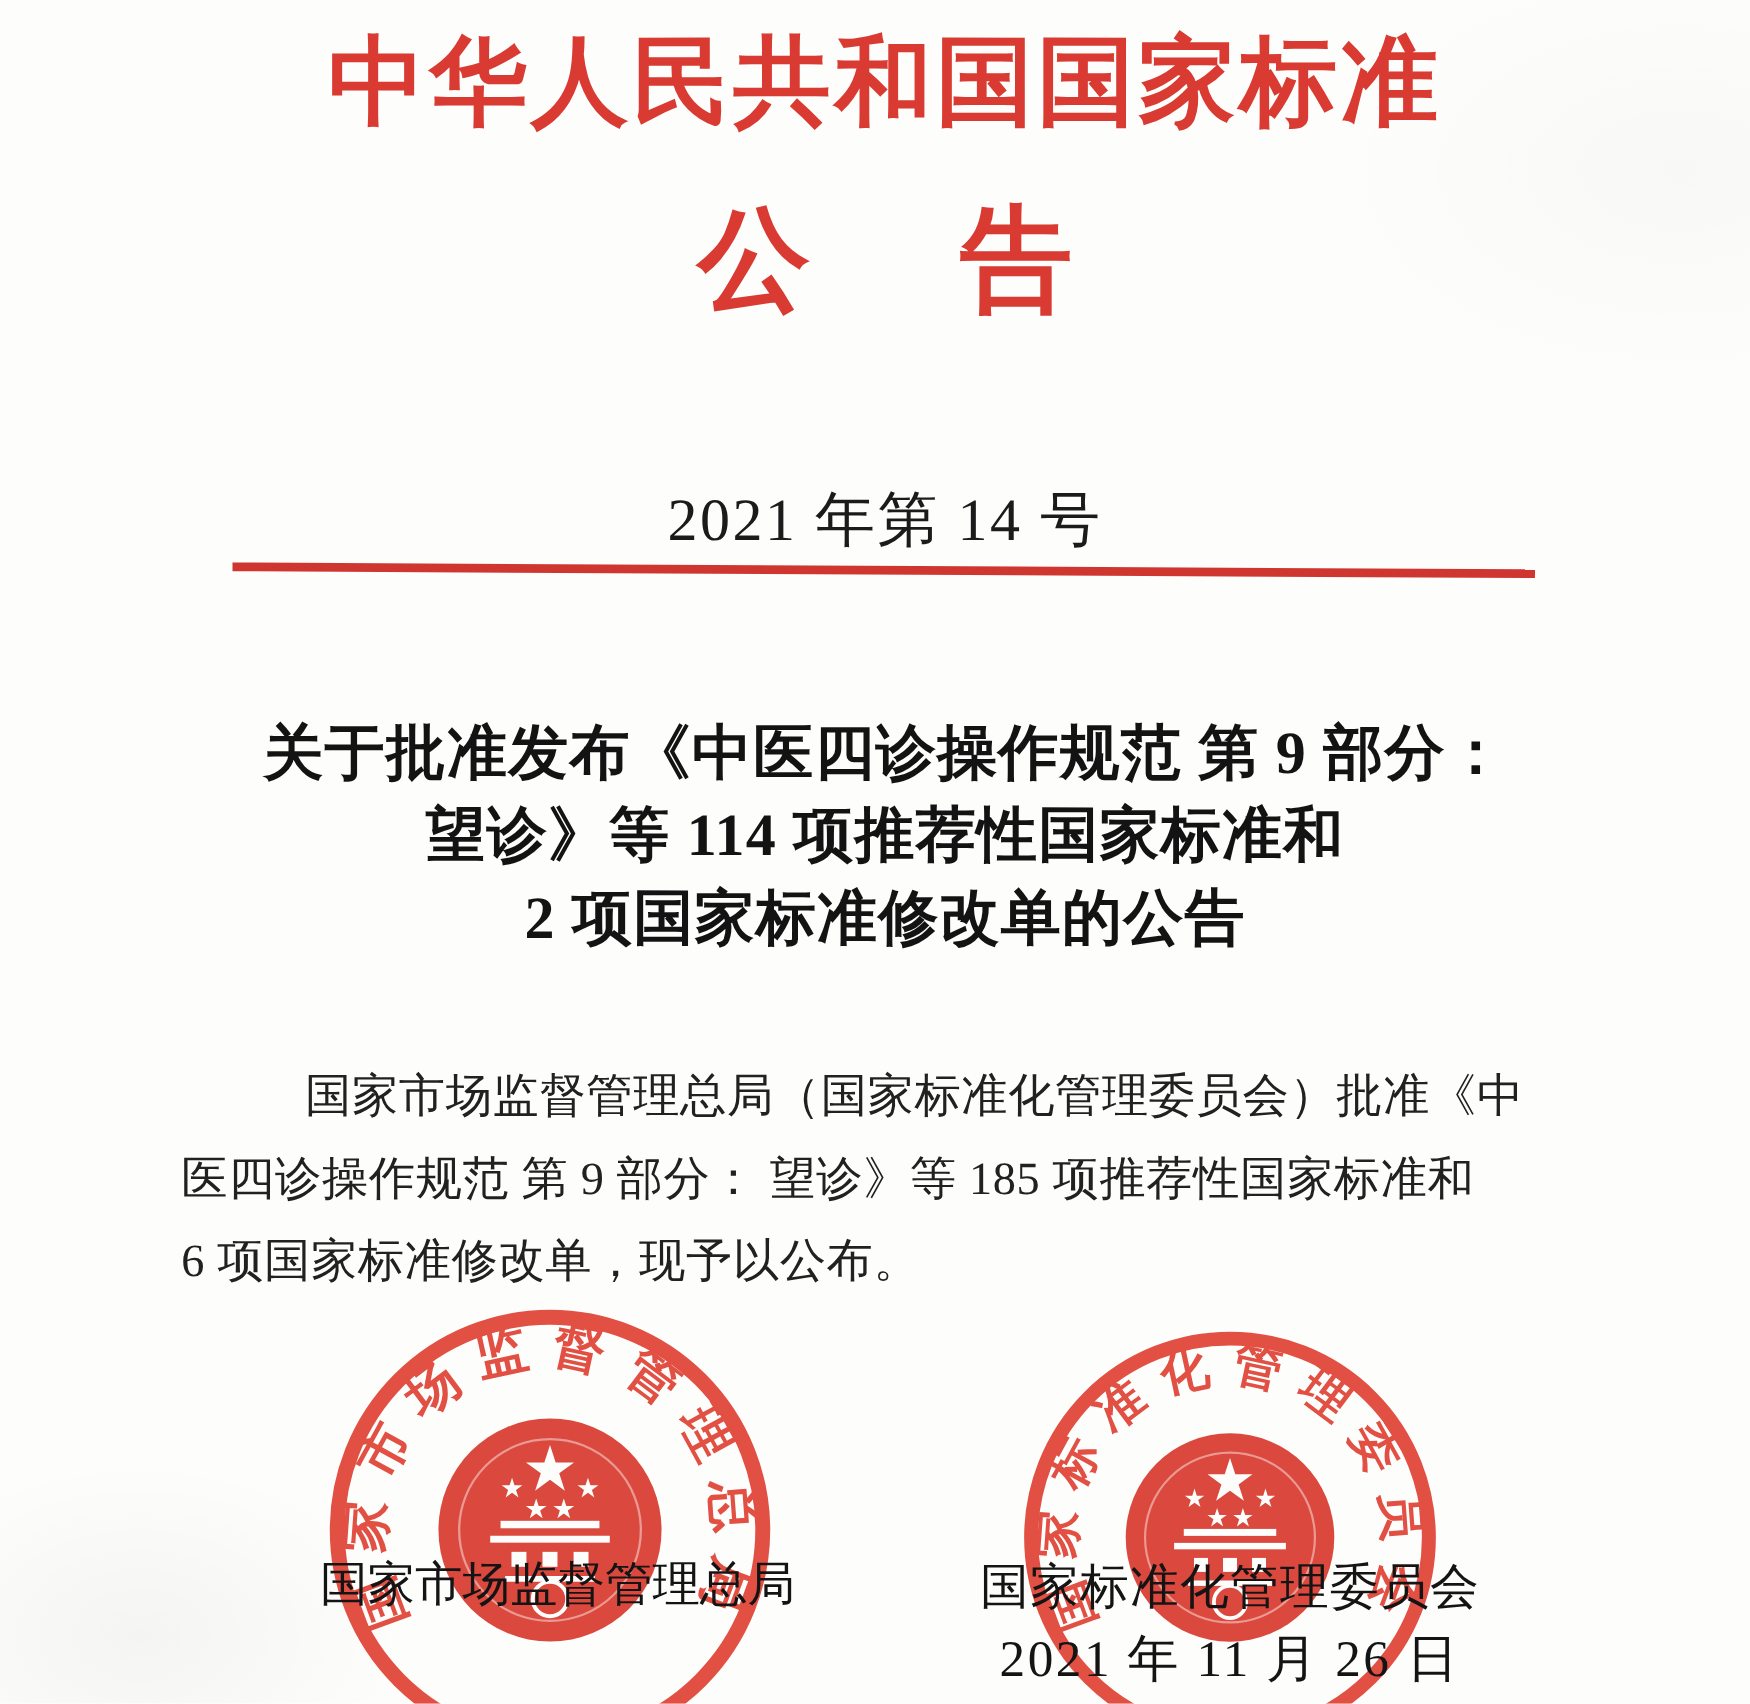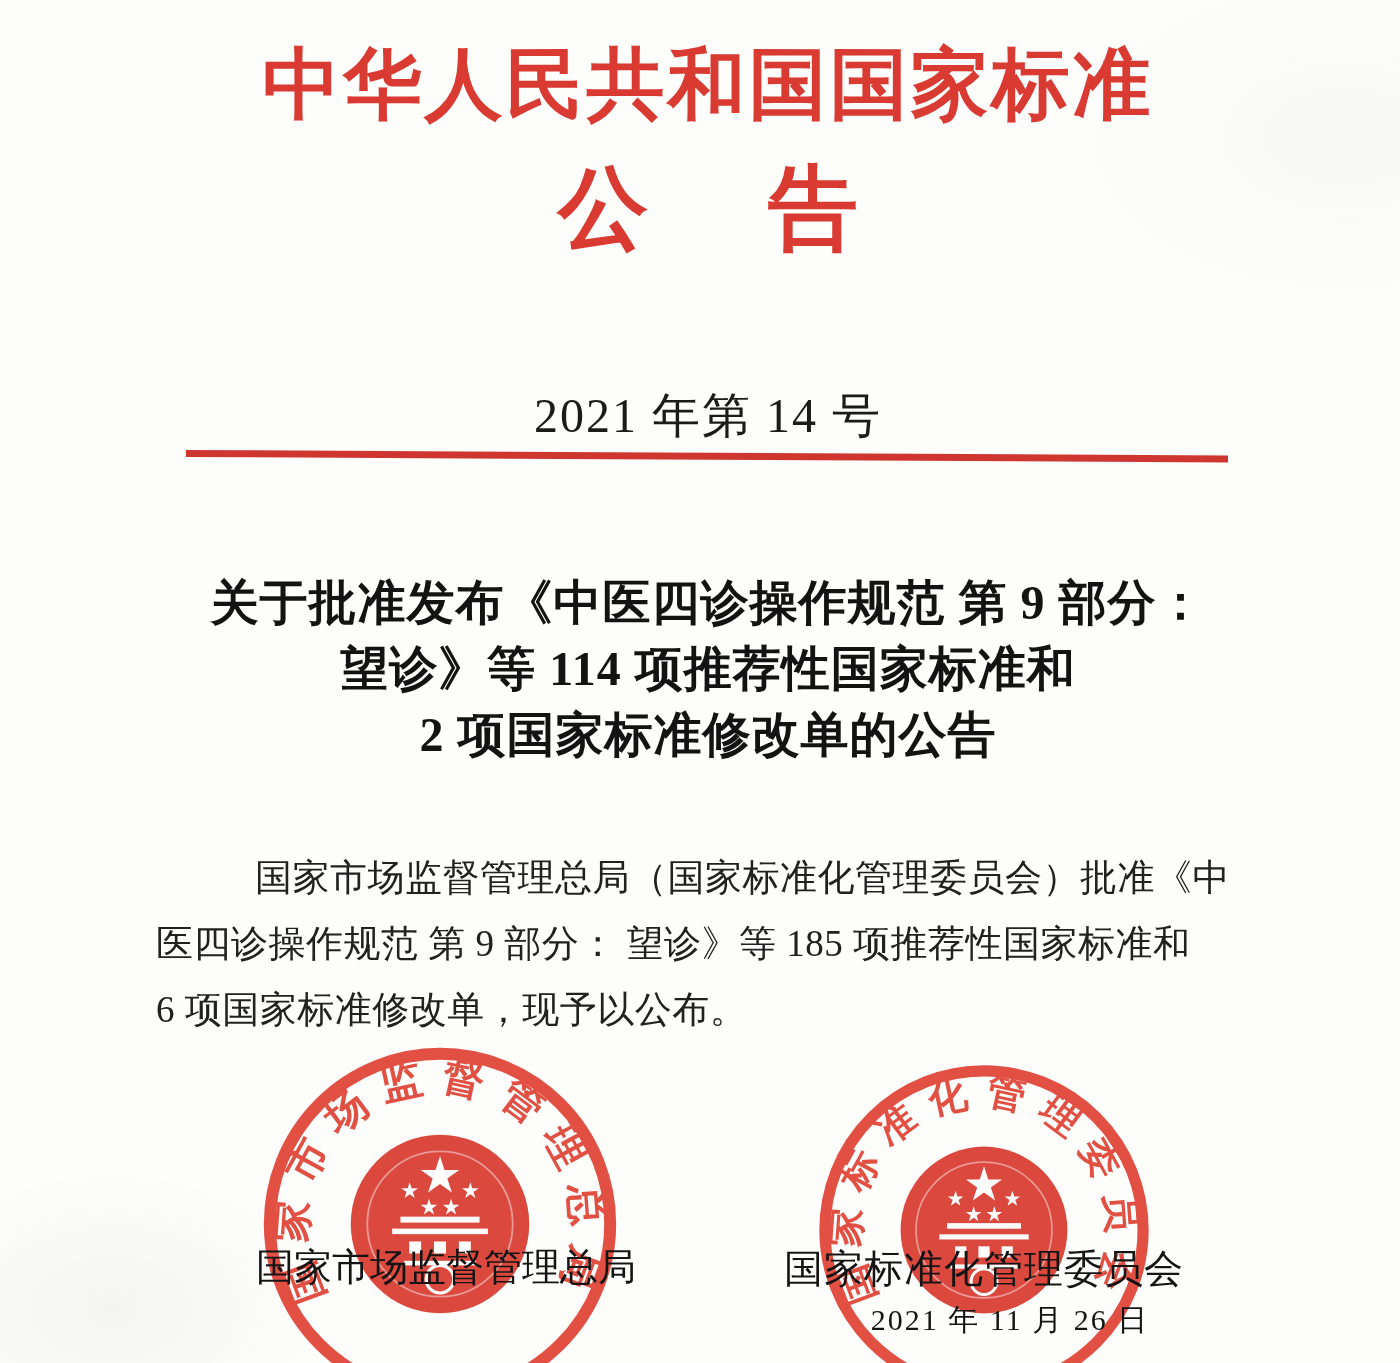--- a/index.html
+++ b/index.html
@@ -11,57 +11,57 @@
   .page{
     position:relative;width:1400px;height:1363px;overflow:hidden;
     background:#fdfdfc;
     background-image:
       radial-gradient(ellipse 300px 200px at 8% 96%, rgba(0,0,0,0.035), transparent 70%),
       radial-gradient(ellipse 400px 240px at 96% 10%, rgba(0,0,0,0.02), transparent 70%);
   }
   .center-col{position:absolute;left:153px;width:1110px;text-align:center;}
 
   .gazette-title{
-    top:42px;
+    top:23px;
     font-size:78px;font-weight:bold;color:#d93a31;
     letter-spacing:3px;line-height:1.1;white-space:nowrap;
   }
   .gazette-subtitle{
     top:162px;display:flex;justify-content:center;gap:120px;
     font-size:90px;font-weight:bold;color:#d93a31;line-height:1.05;
   }
   .issue-number{
     top:384px;font-size:48px;color:#1b1b1b;letter-spacing:2px;
   }
   .red-rule{
     position:absolute;left:186px;top:450px;width:1042px;height:7px;
     background:#cf3630;transform:rotate(0.3deg);transform-origin:left center;
   }
   .doc-title{
     top:570px;font-size:48px;font-weight:bold;color:#131313;
     line-height:66px;letter-spacing:1px;
   }
   .doc-body{
-    position:absolute;left:156px;top:845px;width:1122px;
+    position:absolute;left:145px;top:845px;width:1122px;
     font-size:37px;color:#212121;line-height:66px;text-align:left;
     letter-spacing:0.5px;
   }
   .doc-body .indent{text-indent:99px;}
 
   .seal{position:absolute;z-index:2;opacity:0.96;}
   .seal-left{left:256px;top:1040px;width:368px;height:368px;}
   .seal-right{left:812px;top:1058px;width:344px;height:344px;}
 
   .sig-caption{
     position:absolute;z-index:5;text-align:center;color:#141414;
     font-weight:400;white-space:nowrap;
   }
   .caption-left{left:256px;top:1242px;width:368px;font-size:38px;}
   .caption-right{left:778px;top:1242px;width:412px;font-size:39px;letter-spacing:1px;}
-  .sig-date{left:804px;top:1300px;width:412px;font-size:30px;letter-spacing:2px;}
+  .sig-date{left:778px;top:1300px;width:412px;font-size:41px;letter-spacing:2px;}
 </style>
 </head>
 <body>
 
 <div class="page">
 
   <div class="center-col gazette-title">中华人民共和国国家标准</div>
 
   <div class="center-col gazette-subtitle">
     <span>公</span>

